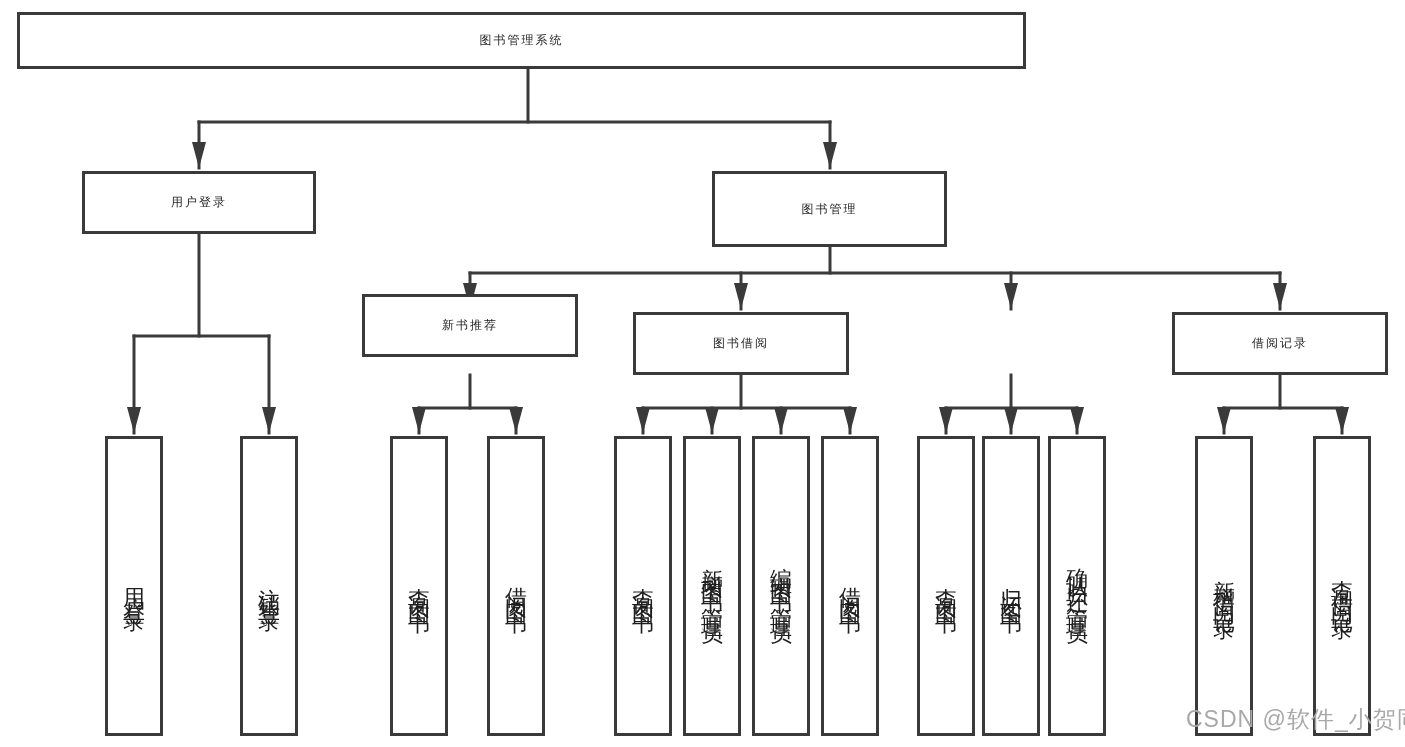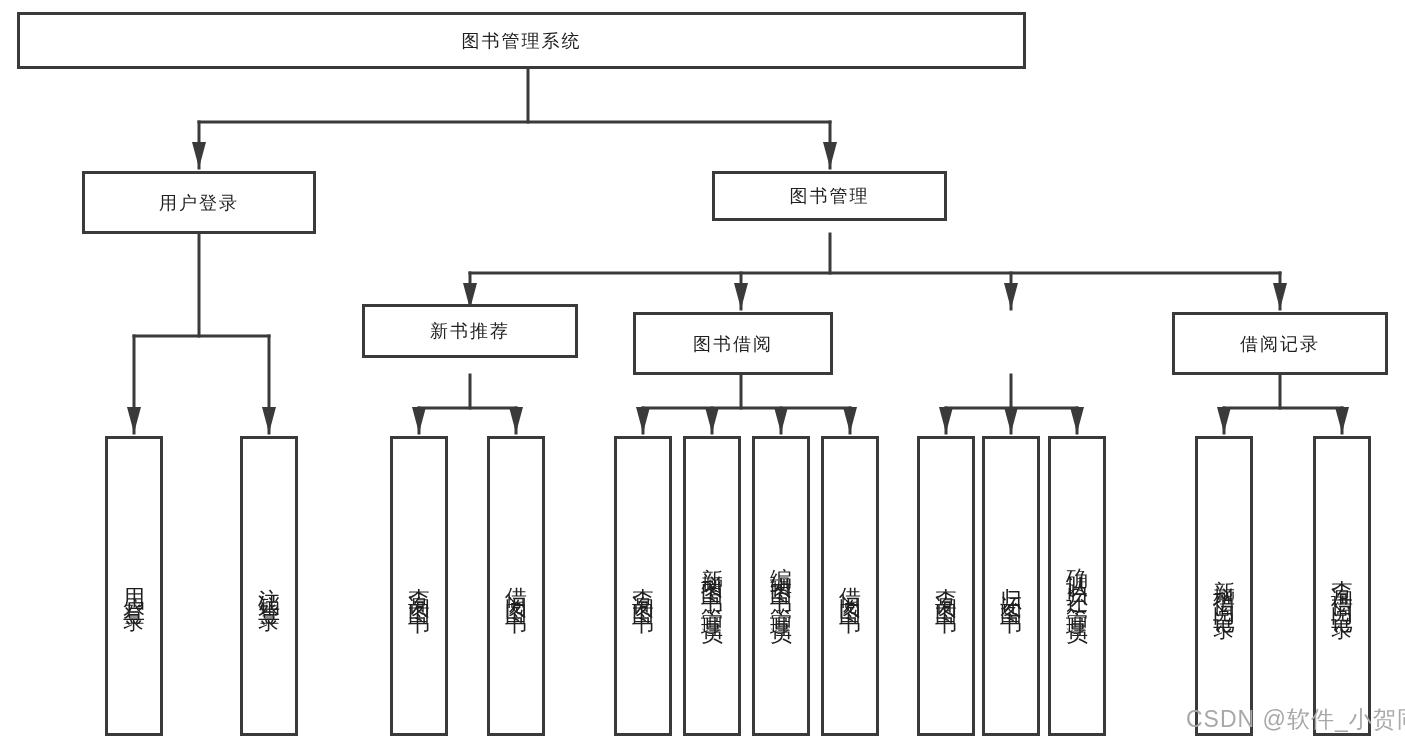--- a/index.html
+++ b/index.html
@@ -20,21 +20,21 @@
     position: absolute;
     box-sizing: border-box;
     background: #ffffff;
     border: 3px solid #3a3a3a;
     display: flex;
     align-items: center;
     justify-content: center;
     color: #1f1f1f;
   }
   .box.h .lbl {
-    font-size: 18px;
+    font-size: 12px;
     letter-spacing: 2px;
     white-space: nowrap;
   }
   .box.v { width: 58px; height: 300px; }
   .box.v .lbl {
     writing-mode: vertical-rl;
     text-orientation: mixed;
     font-size: 22px;
     letter-spacing: 8px;
     line-height: 1;
@@ -106,28 +106,28 @@
     </g>
   </svg>
 
   <div class="box h" style="left:17px;top:12px;width:1009px;height:57px">
     <span class="lbl">图书管理系统</span>
   </div>
 
   <div class="box h" style="left:82px;top:171px;width:234px;height:63px">
     <span class="lbl">用户登录</span>
   </div>
-  <div class="box h" style="left:712px;top:171px;width:235px;height:50px">
+  <div class="box h" style="left:712px;top:171px;width:235px;height:76px">
     <span class="lbl">图书管理</span>
   </div>
 
-  <div class="box h" style="left:362px;top:304px;width:216px;height:54px">
+  <div class="box h" style="left:362px;top:294px;width:216px;height:63px">
     <span class="lbl">新书推荐</span>
   </div>
-  <div class="box h" style="left:633px;top:312px;width:200px;height:63px">
+  <div class="box h" style="left:633px;top:312px;width:216px;height:63px">
     <span class="lbl">图书借阅</span>
   </div>
   <div class="box h" style="left:1172px;top:312px;width:216px;height:63px">
     <span class="lbl">借阅记录</span>
   </div>
 
   <div class="box v" style="left:105px;top:436px">
     <span class="lbl">用户登录</span>
   </div>
   <div class="box v" style="left:240px;top:436px">

